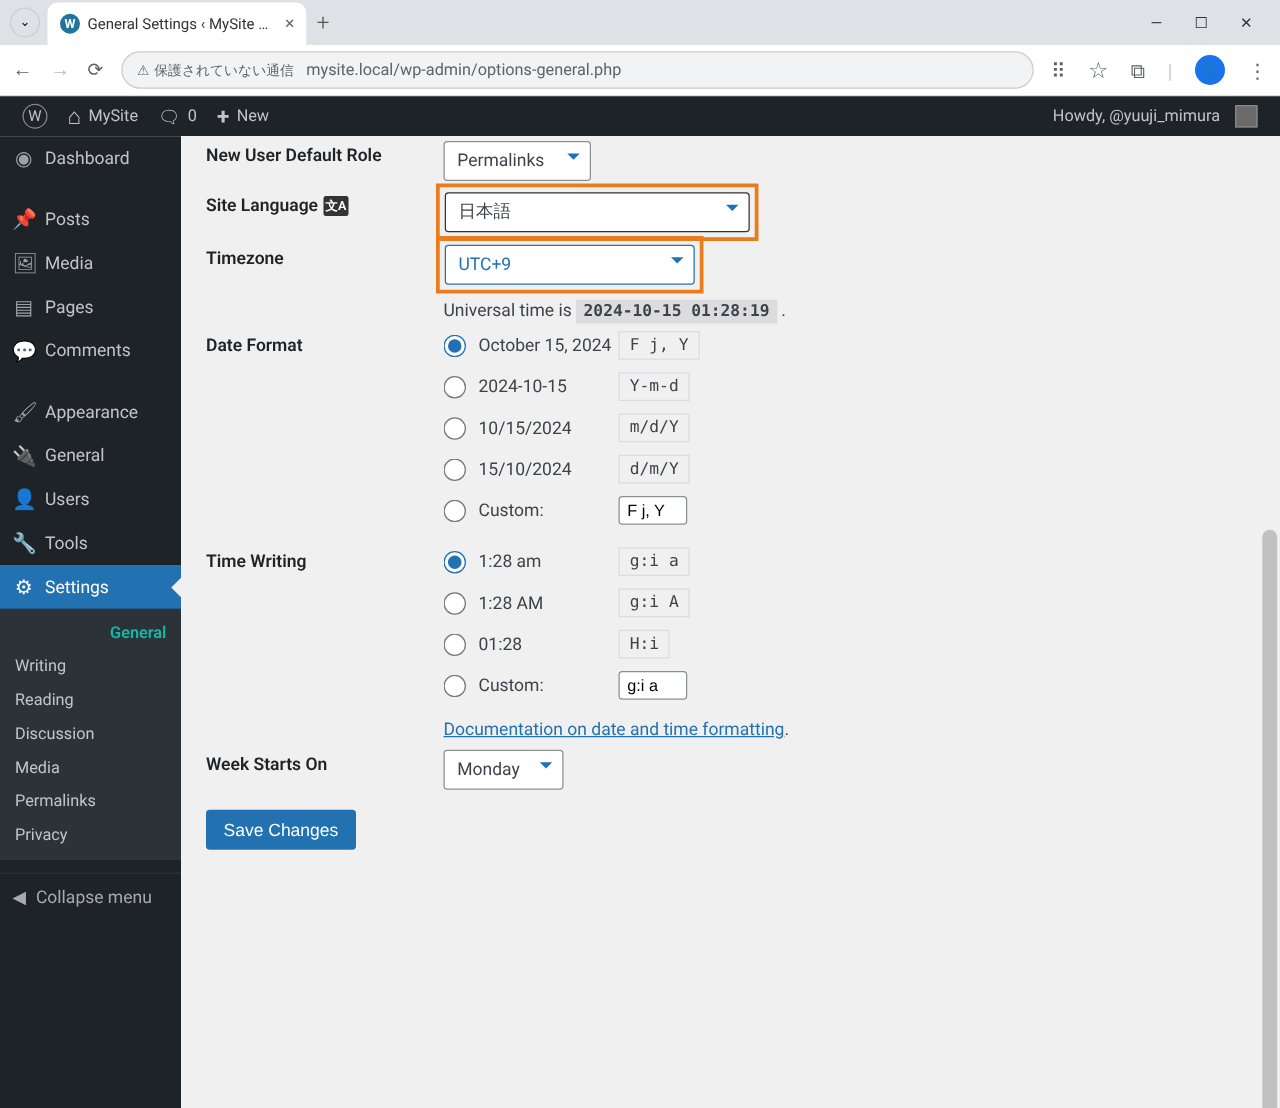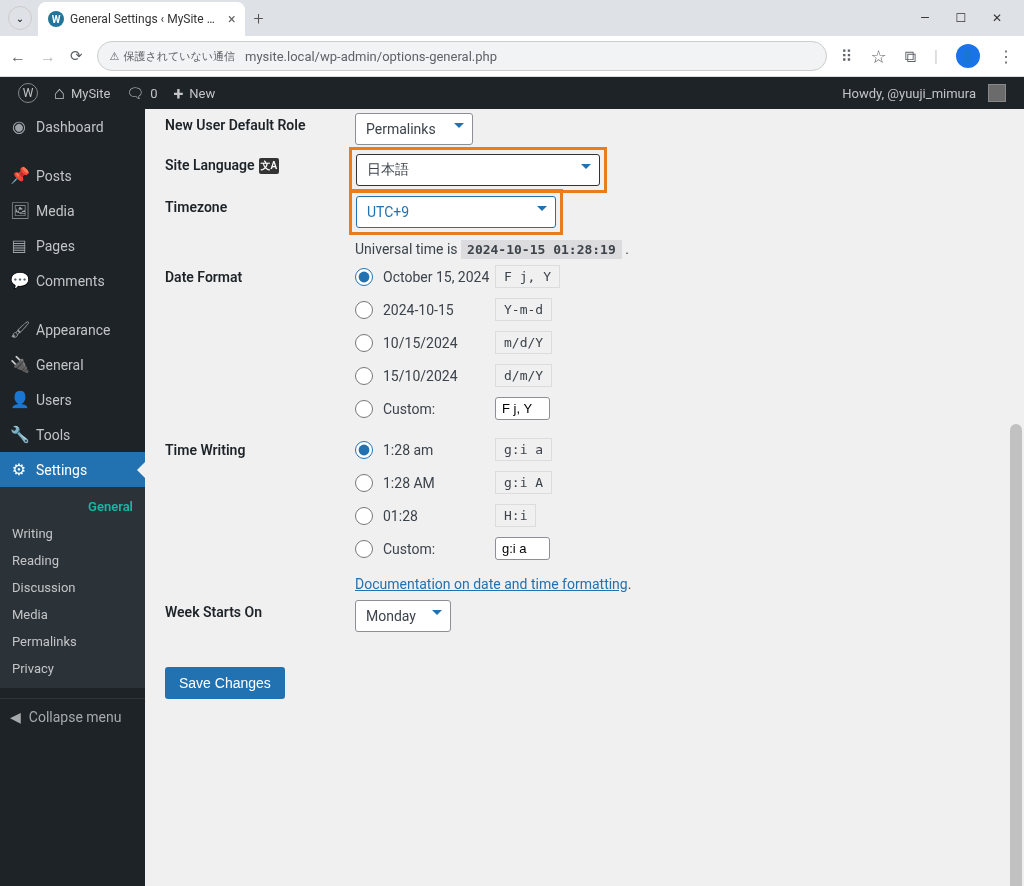--- a/index.html
+++ b/index.html
@@ -296,19 +296,19 @@
       </div>
     </div>
 
     <div class="form-row">
       <div class="form-label">Week Starts On</div>
       <div class="form-field">
         <span class="select-box"><span class="select-like" style="width:96px;">Monday</span></span>
       </div>
     </div>
 
-    <div style="margin-top:31px;">
+    <div style="margin-top:12px;">
       <button class="submit-btn">Save Changes</button>
     </div>
 
     <div class="scroll-thumb"></div>
   </div>
 </div>
 
 </body></html>

